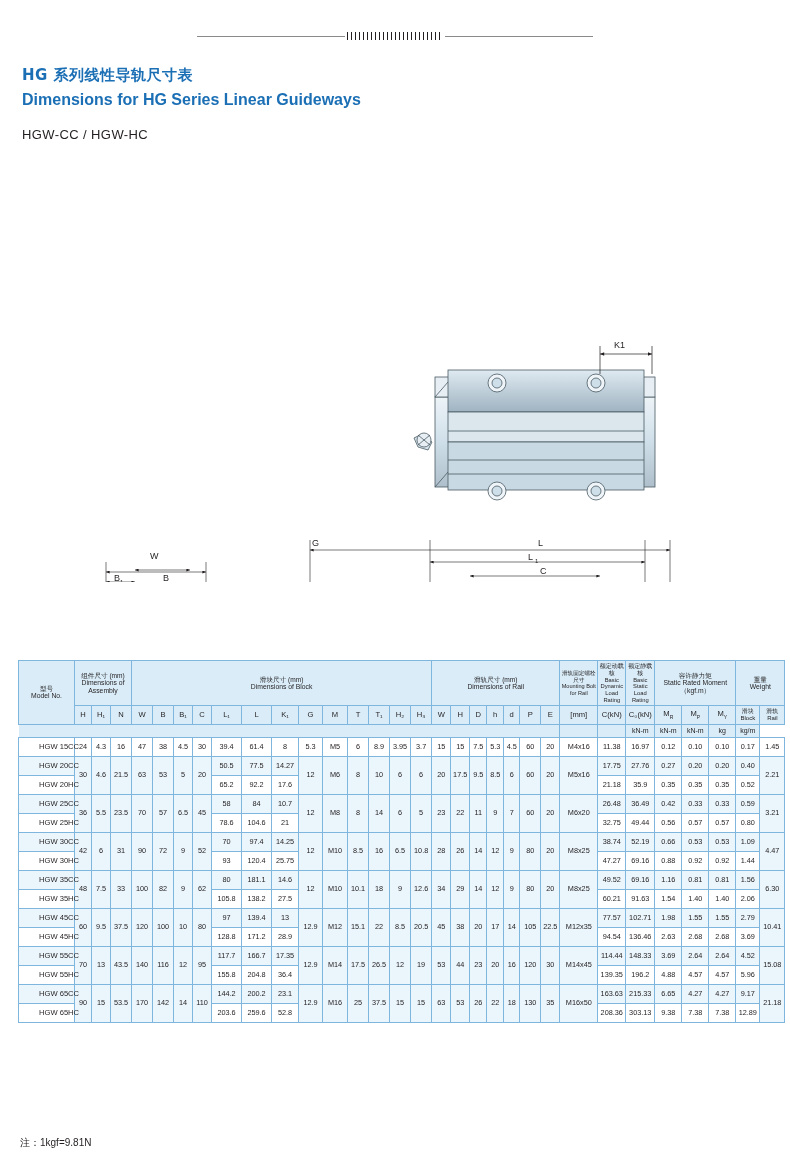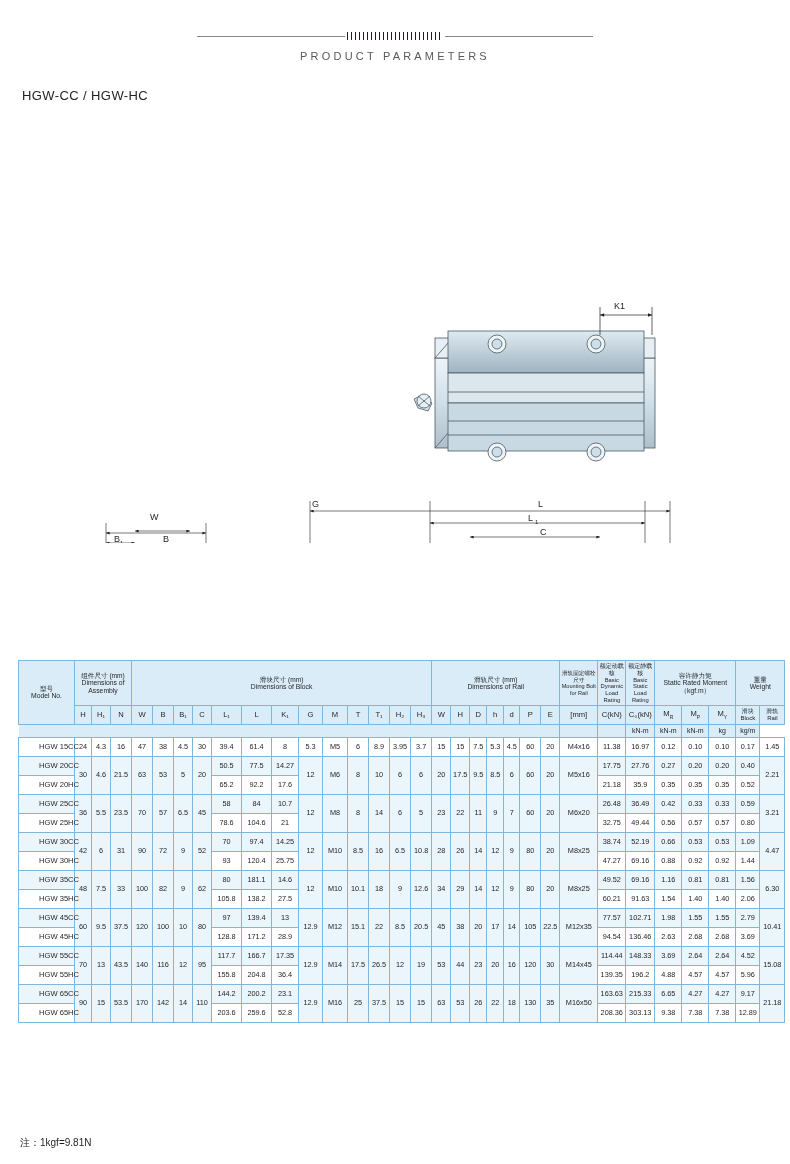--- a/index.html
+++ b/index.html
@@ -134,24 +134,25 @@
 </style>
 </head>
 <body>
 
 <div class="title-wrap">
   <div class="rule-row">
     <div class="rule-line"></div>
     <div class="rule-deco"></div>
     <div class="rule-line"></div>
   </div>
-  <div class="en-title">PRODUCT PARAMETERS</div>
 </div>
 
 <div class="sec">
+  <div class="cn">HG 系列线性导轨尺寸表</div>
+  <div class="en">Dimensions for HG Series Linear Guideways</div>
 </div>
 <div class="model-line">HGW-CC / HGW-HC</div>
 
 <div class="draw-area">
 <svg width="790" height="440" viewBox="0 0 790 440">
   <defs>
     <marker id="ar" markerWidth="7" markerHeight="7" refX="6" refY="2.5" orient="auto">
       <path d="M0,0 L6,2.5 L0,5 z" fill="#231f20"></path>
     </marker>
     <marker id="arS" markerWidth="7" markerHeight="7" refX="0" refY="2.5" orient="auto">

